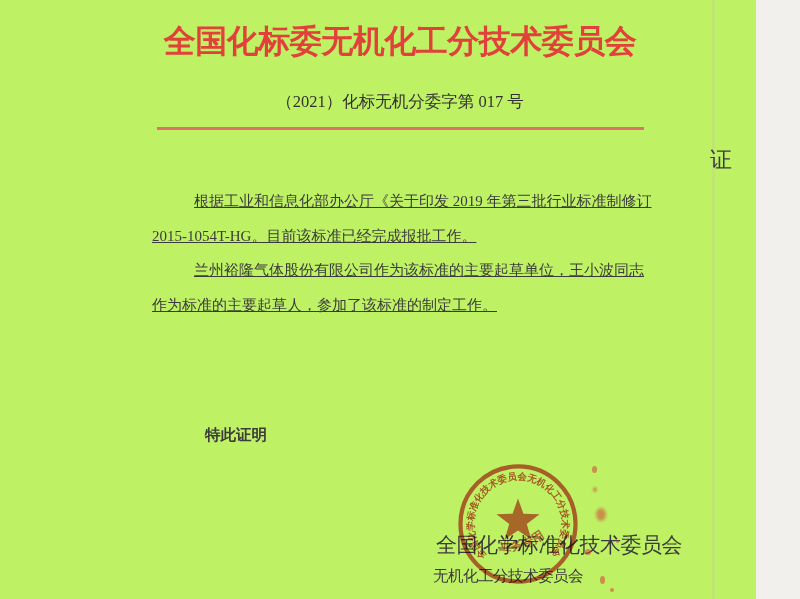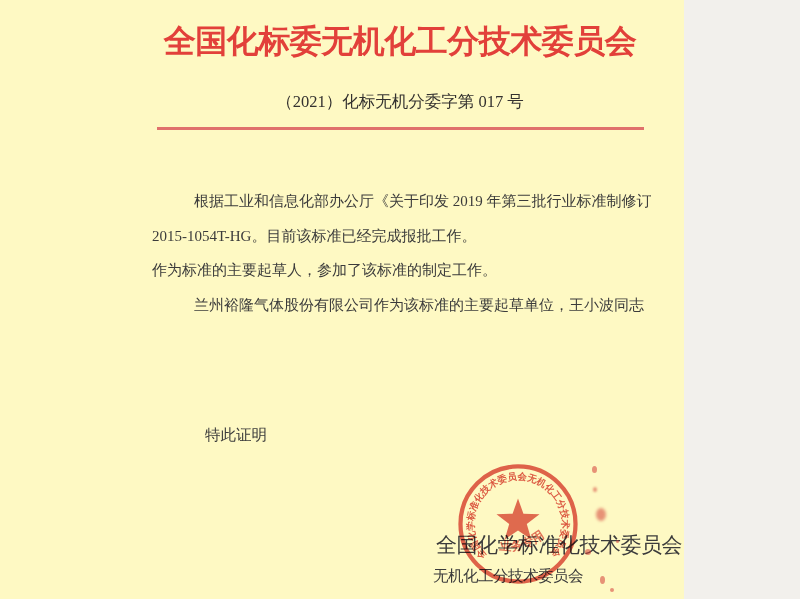--- a/index.html
+++ b/index.html
@@ -3,22 +3,22 @@
 <meta charset="utf-8">
 <style>
   html,body{margin:0;padding:0;}
   body{
     width:800px;height:599px;
     background:#f2f0ec;
     font-family:"Liberation Serif","DejaVu Serif",serif;
     position:relative;overflow:hidden;
   }
   .page{
-    position:absolute;left:0;top:0;width:684px;height:599px;
-    background:#fef9c3;
+    position:absolute;left:0;top:0;width:756px;height:599px;
+    background:#bef264;
     overflow:hidden;
   }
   .scan-artifact{
     position:absolute;top:0;left:712px;width:3px;height:599px;
     background:rgba(190,185,170,0.18);
   }
   .org-title{
     position:absolute;left:0;top:20px;width:800px;
     text-align:center;
     font-size:32px;font-weight:bold;letter-spacing:-0.5px;
@@ -41,25 +41,26 @@
     font-size:22px;color:#3a3a3a;letter-spacing:8px;
     white-space:nowrap;
   }
   .body-text{
     position:absolute;left:152px;top:184px;width:500px;
     font-size:15px;color:#3b3b3b;
   }
   .body-line{
     height:34.5px;line-height:34.5px;
     white-space:nowrap;
+    text-decoration:underline;
   }
   .body-line.indent{ text-indent:42px; }
   .closing{
     position:absolute;left:205px;top:425px;
-    font-size:15.5px;color:#3b3b3b;white-space:nowrap;
+    font-size:15.5px;color:#3b3b3b;white-space:nowrap;font-weight:bold;
   }
   .signature-line-1{
     position:absolute;left:436px;top:531px;
     font-size:21px;letter-spacing:-0.5px;color:#3b3b3b;white-space:nowrap;
   }
   .signature-line-2{
     position:absolute;left:433px;top:566px;
     font-size:15.5px;letter-spacing:-0.5px;color:#3b3b3b;white-space:nowrap;
   }
   .seal{
@@ -89,22 +90,22 @@
 
   <div class="doc-number">（2021）化标无机分委字第 017 号</div>
 
   <div class="red-rule"></div>
 
   <div class="cert-heading">证　明</div>
 
   <div class="body-text">
     <div class="body-line indent">根据工业和信息化部办公厅《关于印发 2019 年第三批行业标准制修订</div>
     <div class="body-line">2015-1054T-HG。目前该标准已经完成报批工作。</div>
+    <div class="body-line indent">兰州裕隆气体股份有限公司作为该标准的主要起草单位，王小波同志</div>
     <div class="body-line">作为标准的主要起草人，参加了该标准的制定工作。</div>
-    <div class="body-line indent">兰州裕隆气体股份有限公司作为该标准的主要起草单位，王小波同志</div>
   </div>
 
   <div class="closing">特此证明</div>
 
   <div class="signature-line-1">全国化学标准化技术委员会</div>
   <div class="signature-line-2">无机化工分技术委员会</div>
 
   <svg class="seal" viewBox="0 0 140 140" xmlns="http://www.w3.org/2000/svg">
     <defs>
       <path id="sealArc" d="M 36.8,103.2 A 47 47 0 1 1 103.2,103.2" fill="none"></path>

